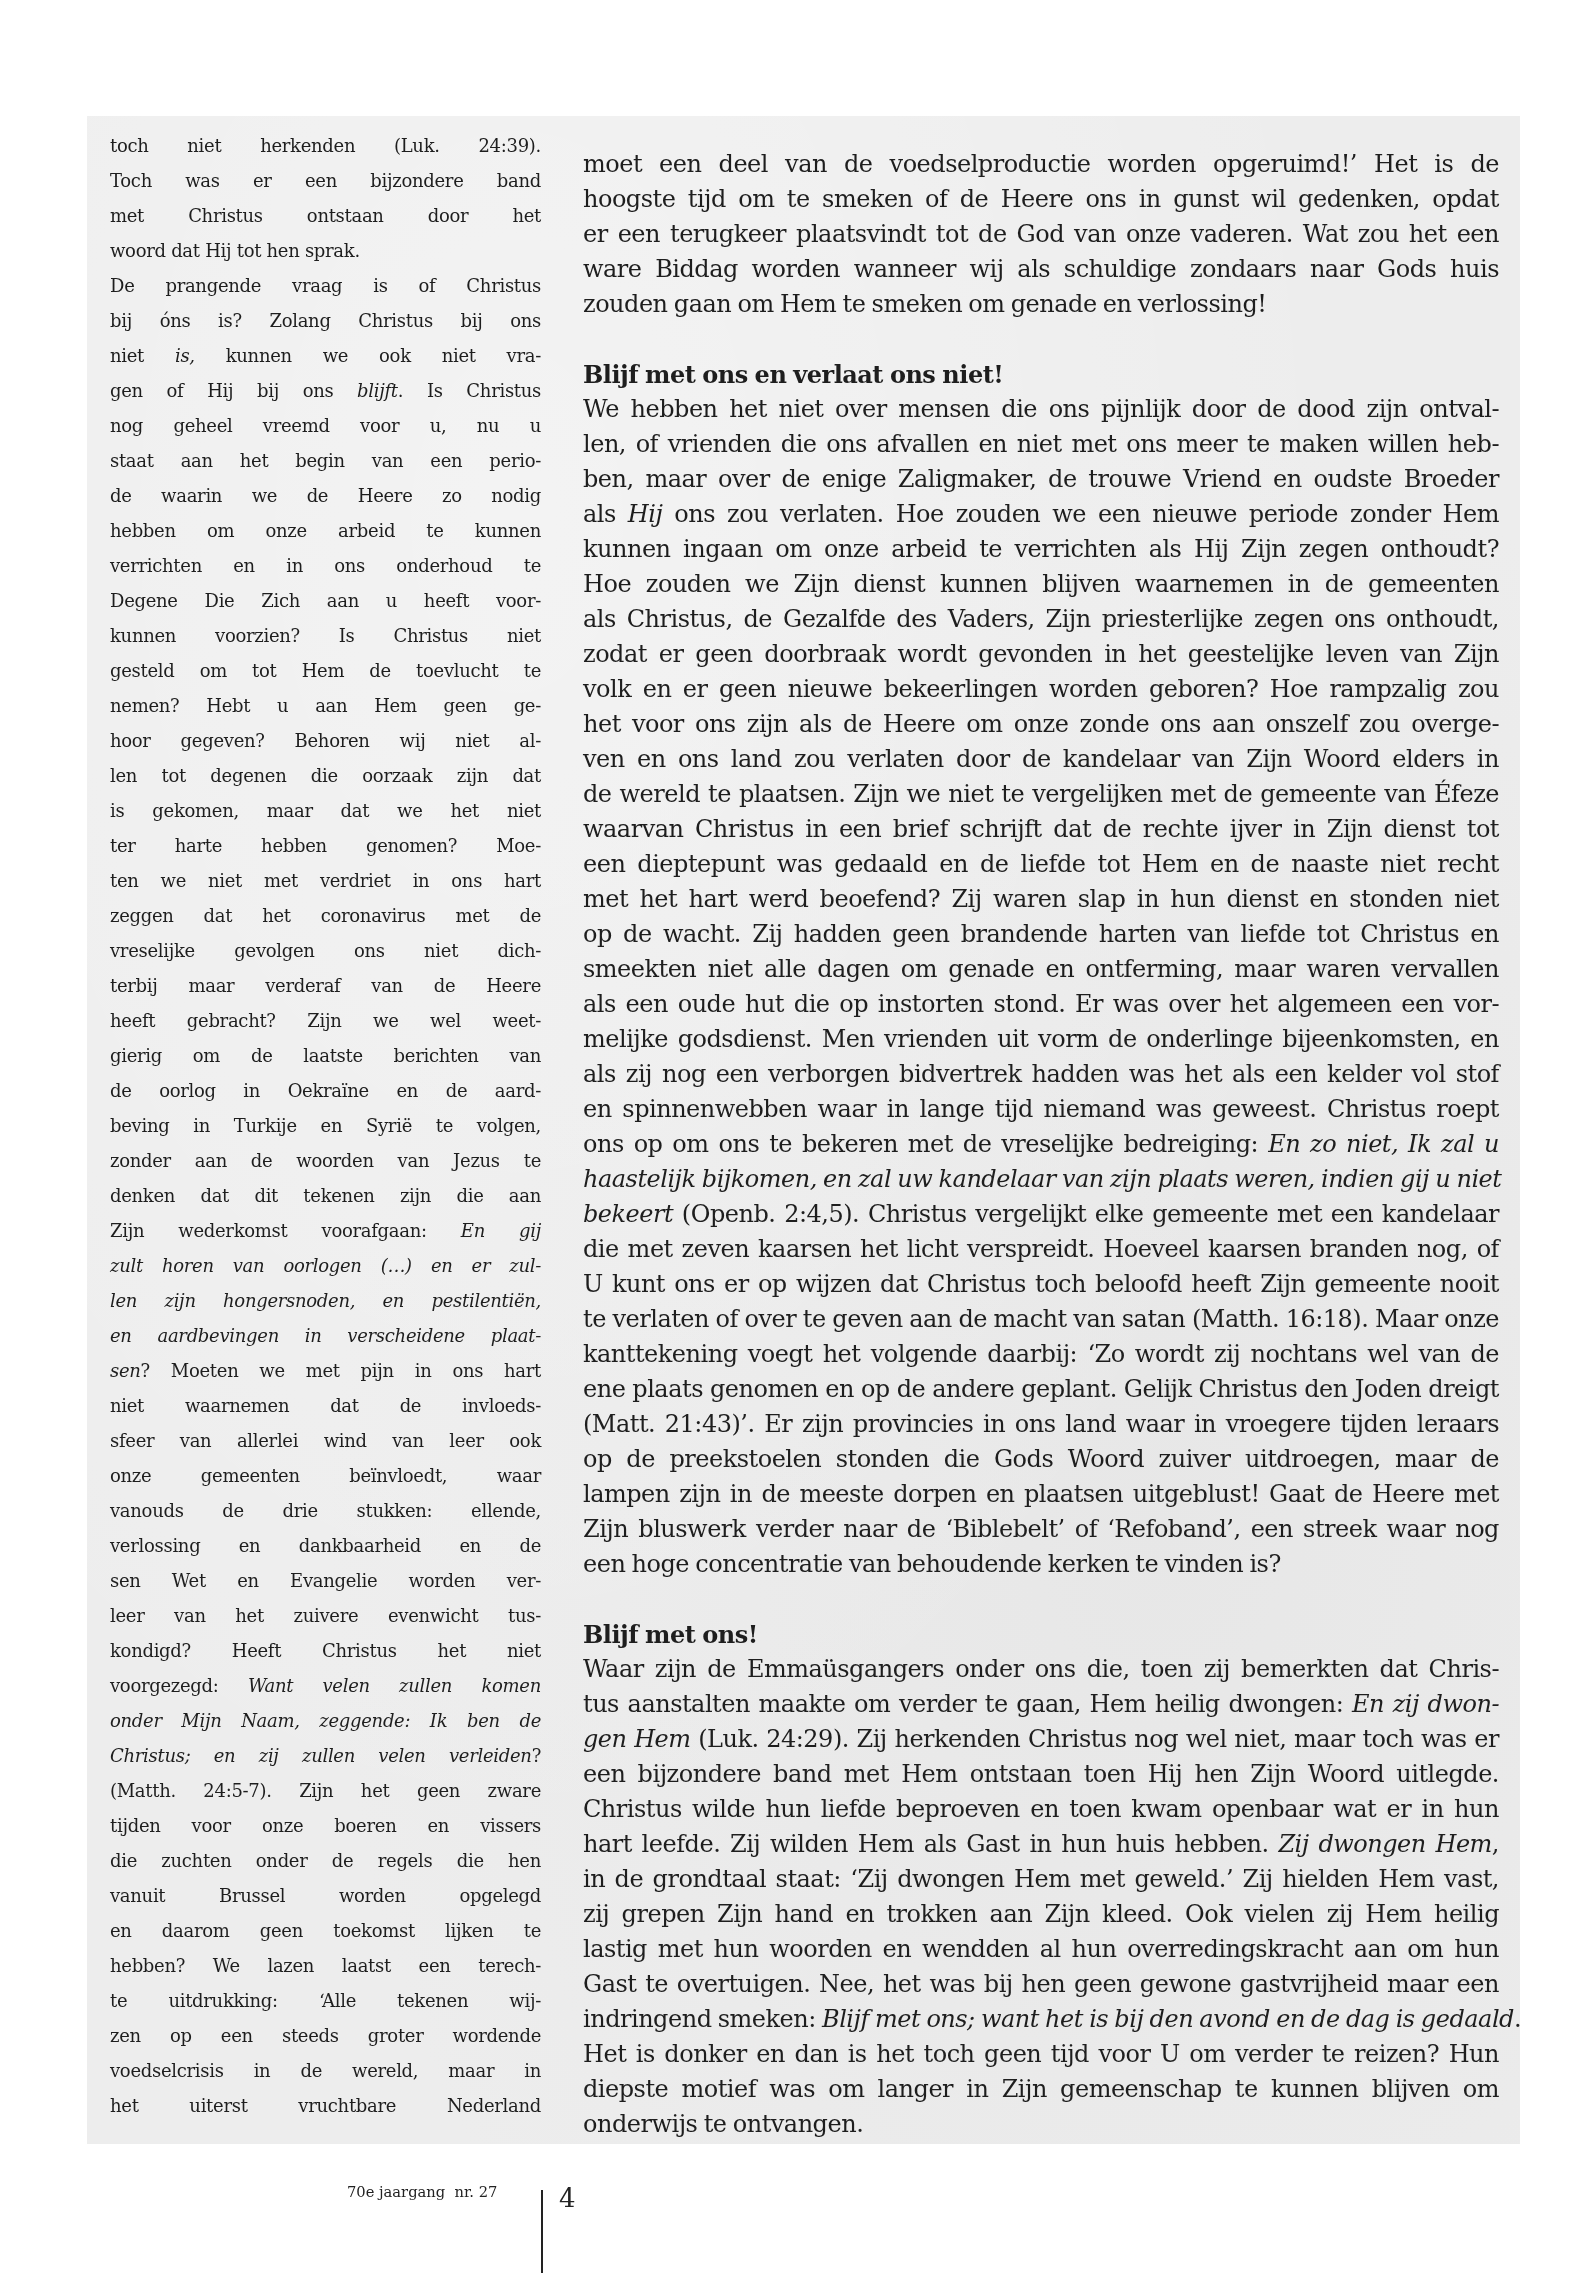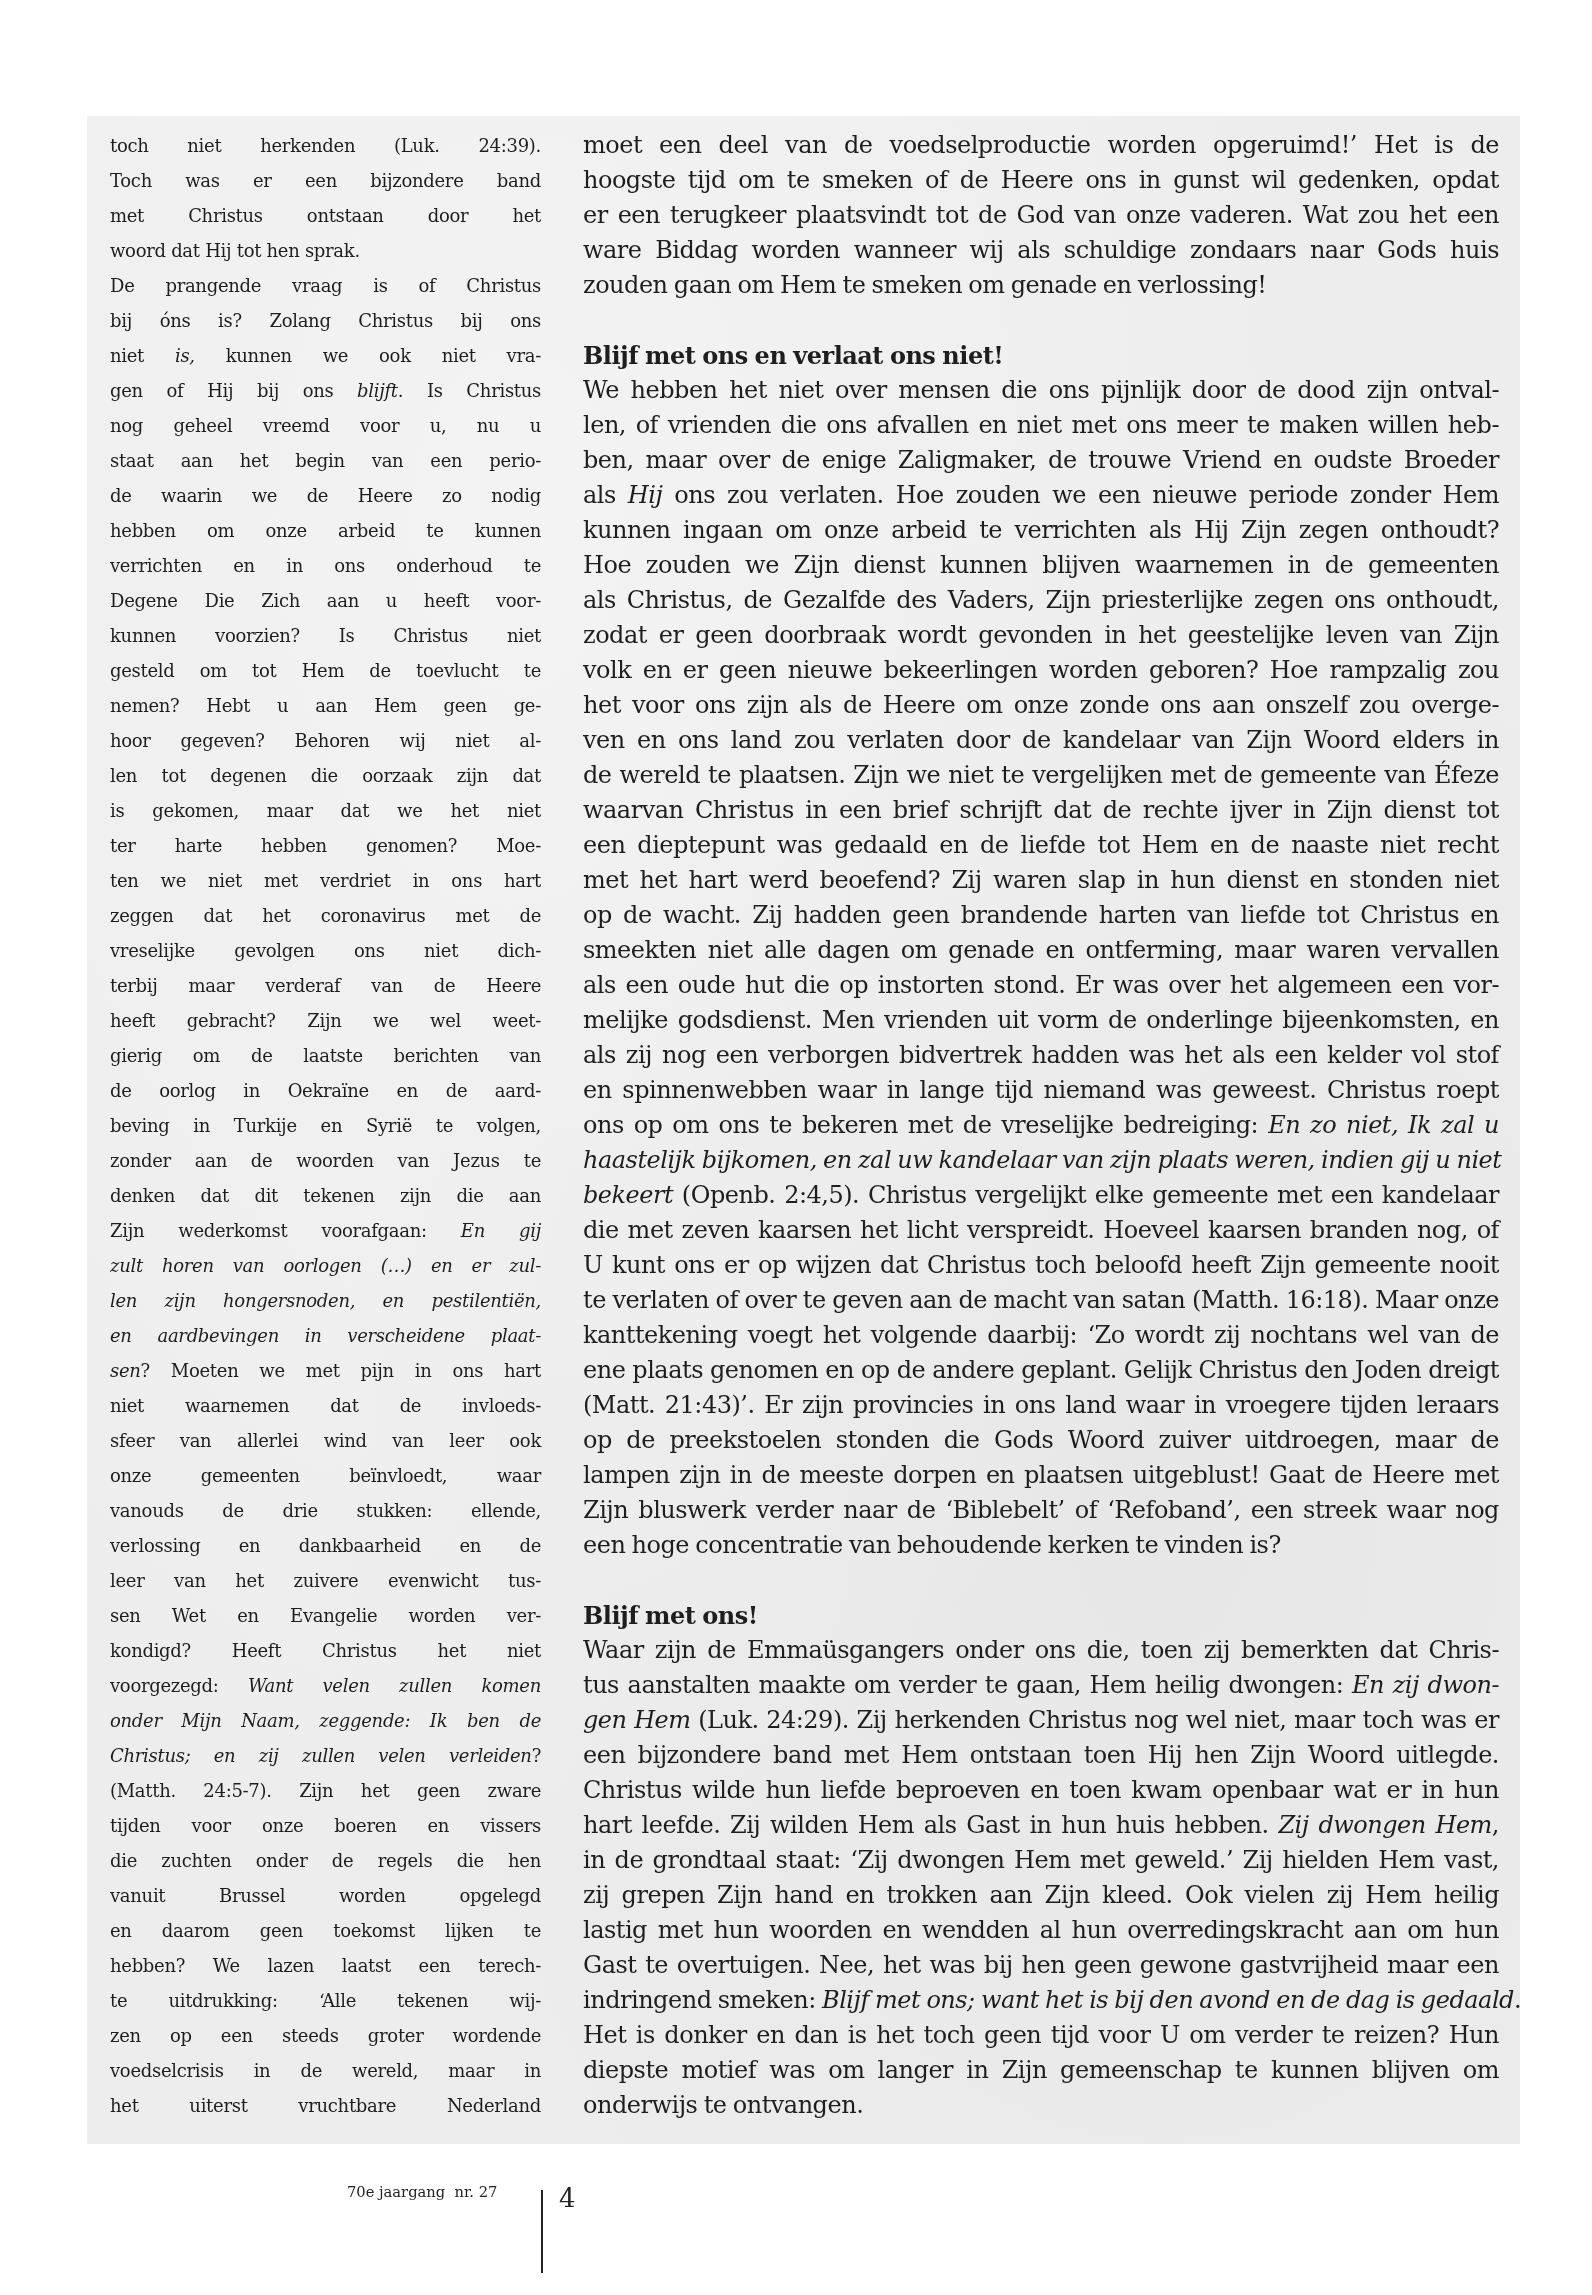--- a/index.html
+++ b/index.html
@@ -10,21 +10,21 @@
     background-image:
       radial-gradient(ellipse at 30% 20%, rgba(255,255,255,0.35), rgba(255,255,255,0) 60%),
       radial-gradient(ellipse at 75% 70%, rgba(220,220,220,0.35), rgba(220,220,220,0) 55%);
   }
   .col {
     position: absolute; top: 128px;
     font-family: "DejaVu Serif", "Liberation Serif", serif;
     color: #1e1e1e;
   }
   .col-left { left: 110px; width: 431px; font-size: 18px; }
-  .col-right { left: 583px; width: 916px; font-size: 24px; }
+  .col-right { left: 583px; width: 916px; font-size: 24px; margin-top: 19px; }
   .line {
     display: block; height: 35px; line-height: 35px; white-space: nowrap;
     text-align: justify; text-align-last: justify; overflow: visible;
   }
   .line.last { text-align-last: left; }
   .col-right .line { letter-spacing: -0.5px; word-spacing: -0.9px; }
   .col-left .line { letter-spacing: -0.3px; }
   .gap { display: block; height: 35px; }
   .heading { font-weight: bold; text-align-last: left; }
   em { }
@@ -82,22 +82,22 @@
     <span class="line"><span>Zijn wederkomst voorafgaan: </span><em>En gij</em></span>
     <span class="line"><em>zult horen van oorlogen (…) en er zul-</em></span>
     <span class="line"><em>len zijn hongersnoden, en pestilentiën,</em></span>
     <span class="line"><em>en aardbevingen in verscheidene plaat-</em></span>
     <span class="line"><em>sen</em><span>? Moeten we met pijn in ons hart</span></span>
     <span class="line">niet waarnemen dat de invloeds-</span>
     <span class="line">sfeer van allerlei wind van leer ook</span>
     <span class="line">onze gemeenten beïnvloedt, waar</span>
     <span class="line">vanouds de drie stukken: ellende,</span>
     <span class="line">verlossing en dankbaarheid en de</span>
+    <span class="line">sen Wet en Evangelie worden ver-</span>
     <span class="line">leer van het zuivere evenwicht tus-</span>
-    <span class="line">sen Wet en Evangelie worden ver-</span>
     <span class="line">kondigd? Heeft Christus het niet</span>
     <span class="line"><span>voorgezegd: </span><em>Want velen zullen komen</em></span>
     <span class="line"><em>onder Mijn Naam, zeggende: Ik ben de</em></span>
     <span class="line"><em>Christus; en zij zullen velen verleiden</em><span>?</span></span>
     <span class="line">(Matth. 24:5-7). Zijn het geen zware</span>
     <span class="line">tijden voor onze boeren en vissers</span>
     <span class="line">die zuchten onder de regels die hen</span>
     <span class="line">vanuit Brussel worden opgelegd</span>
     <span class="line">en daarom geen toekomst lijken te</span>
     <span class="line">hebben? We lazen laatst een terech-</span>

